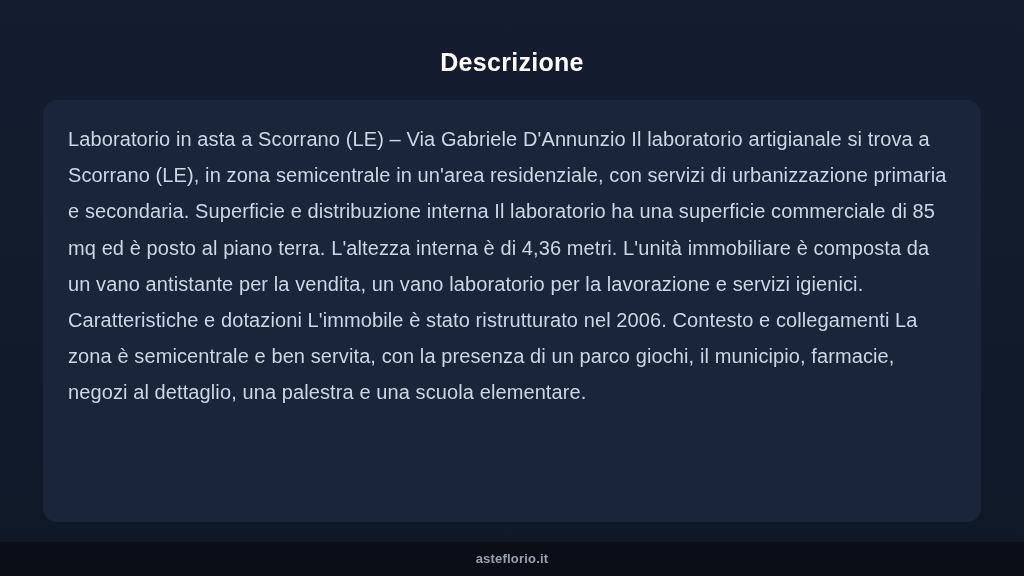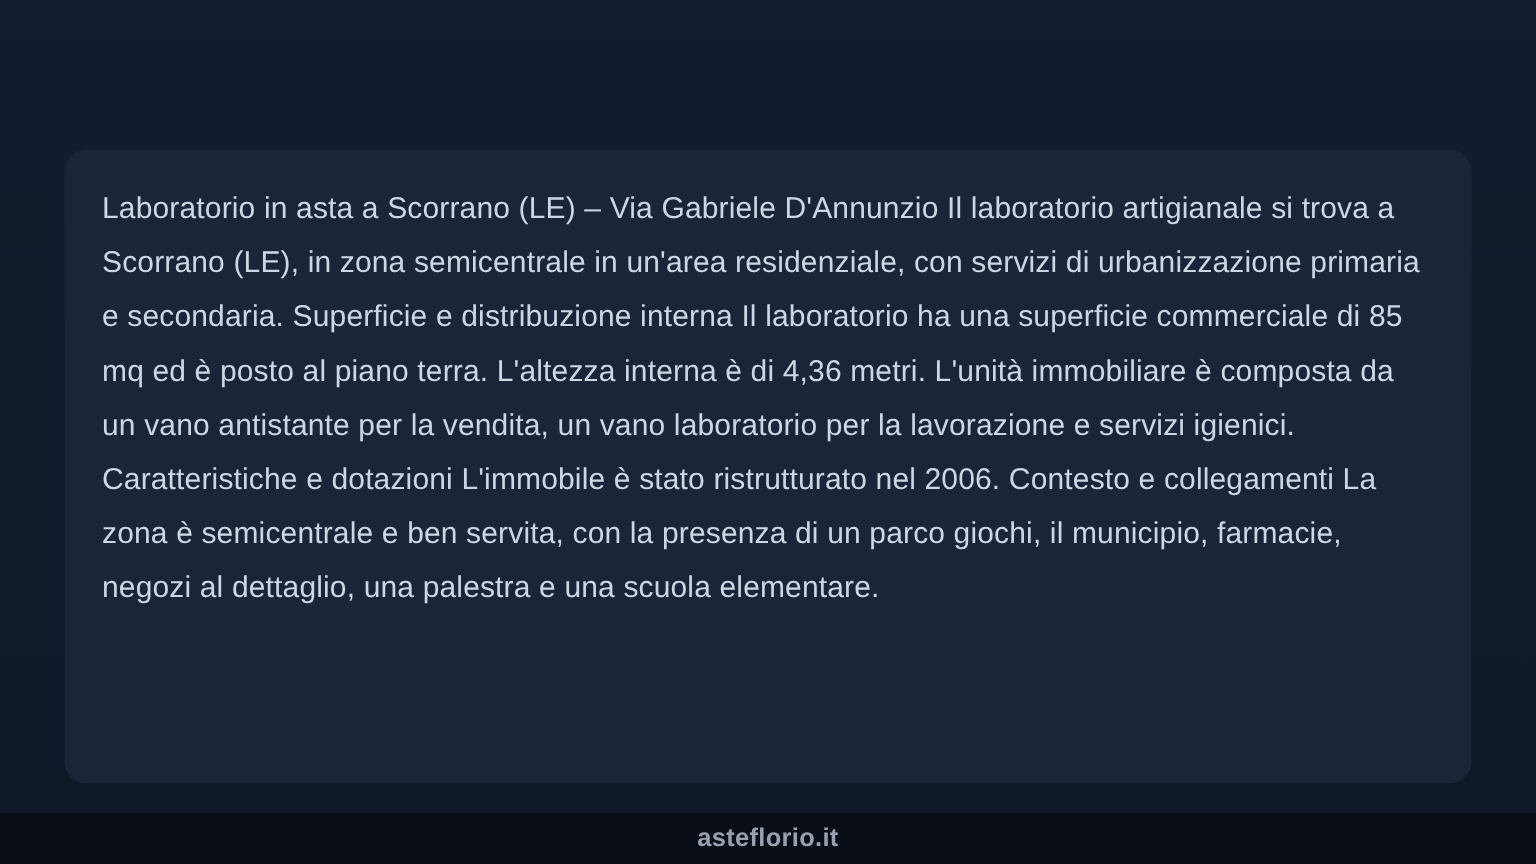--- a/index.html
+++ b/index.html
@@ -49,30 +49,31 @@
     bottom: 0;
     width: 100%;
     height: 34px;
     background: #0a0e17;
   }
   .site-label {
     width: 100%;
     text-align: center;
     line-height: 34px;
     color: #98a1af;
-    font-size: 17px;
+    font-size: 13px;
     font-weight: 700;
     letter-spacing: 0.2px;
   }
 </style>
 </head>
 <body>
 
 <div class="slide">
 
+  <h1 class="page-title">Descrizione</h1>
 
   <div class="description-card">
     <p class="description-text">Laboratorio in asta a Scorrano (LE) – Via Gabriele D'Annunzio Il laboratorio artigianale si trova a Scorrano (LE), in zona semicentrale in un'area residenziale, con servizi di urbanizzazione primaria e secondaria. Superficie e distribuzione interna Il laboratorio ha una superficie commerciale di 85 mq ed è posto al piano terra. L'altezza interna è di 4,36 metri. L'unità immobiliare è composta da un vano antistante per la vendita, un vano laboratorio per la lavorazione e servizi igienici. Caratteristiche e dotazioni L'immobile è stato ristrutturato nel 2006. Contesto e collegamenti La zona è semicentrale e ben servita, con la presenza di un parco giochi, il municipio, farmacie, negozi al dettaglio, una palestra e una scuola elementare.</p>
   </div>
 
   <div class="footer-bar">
     <div class="site-label">asteflorio.it</div>
   </div>
 
 </div>

